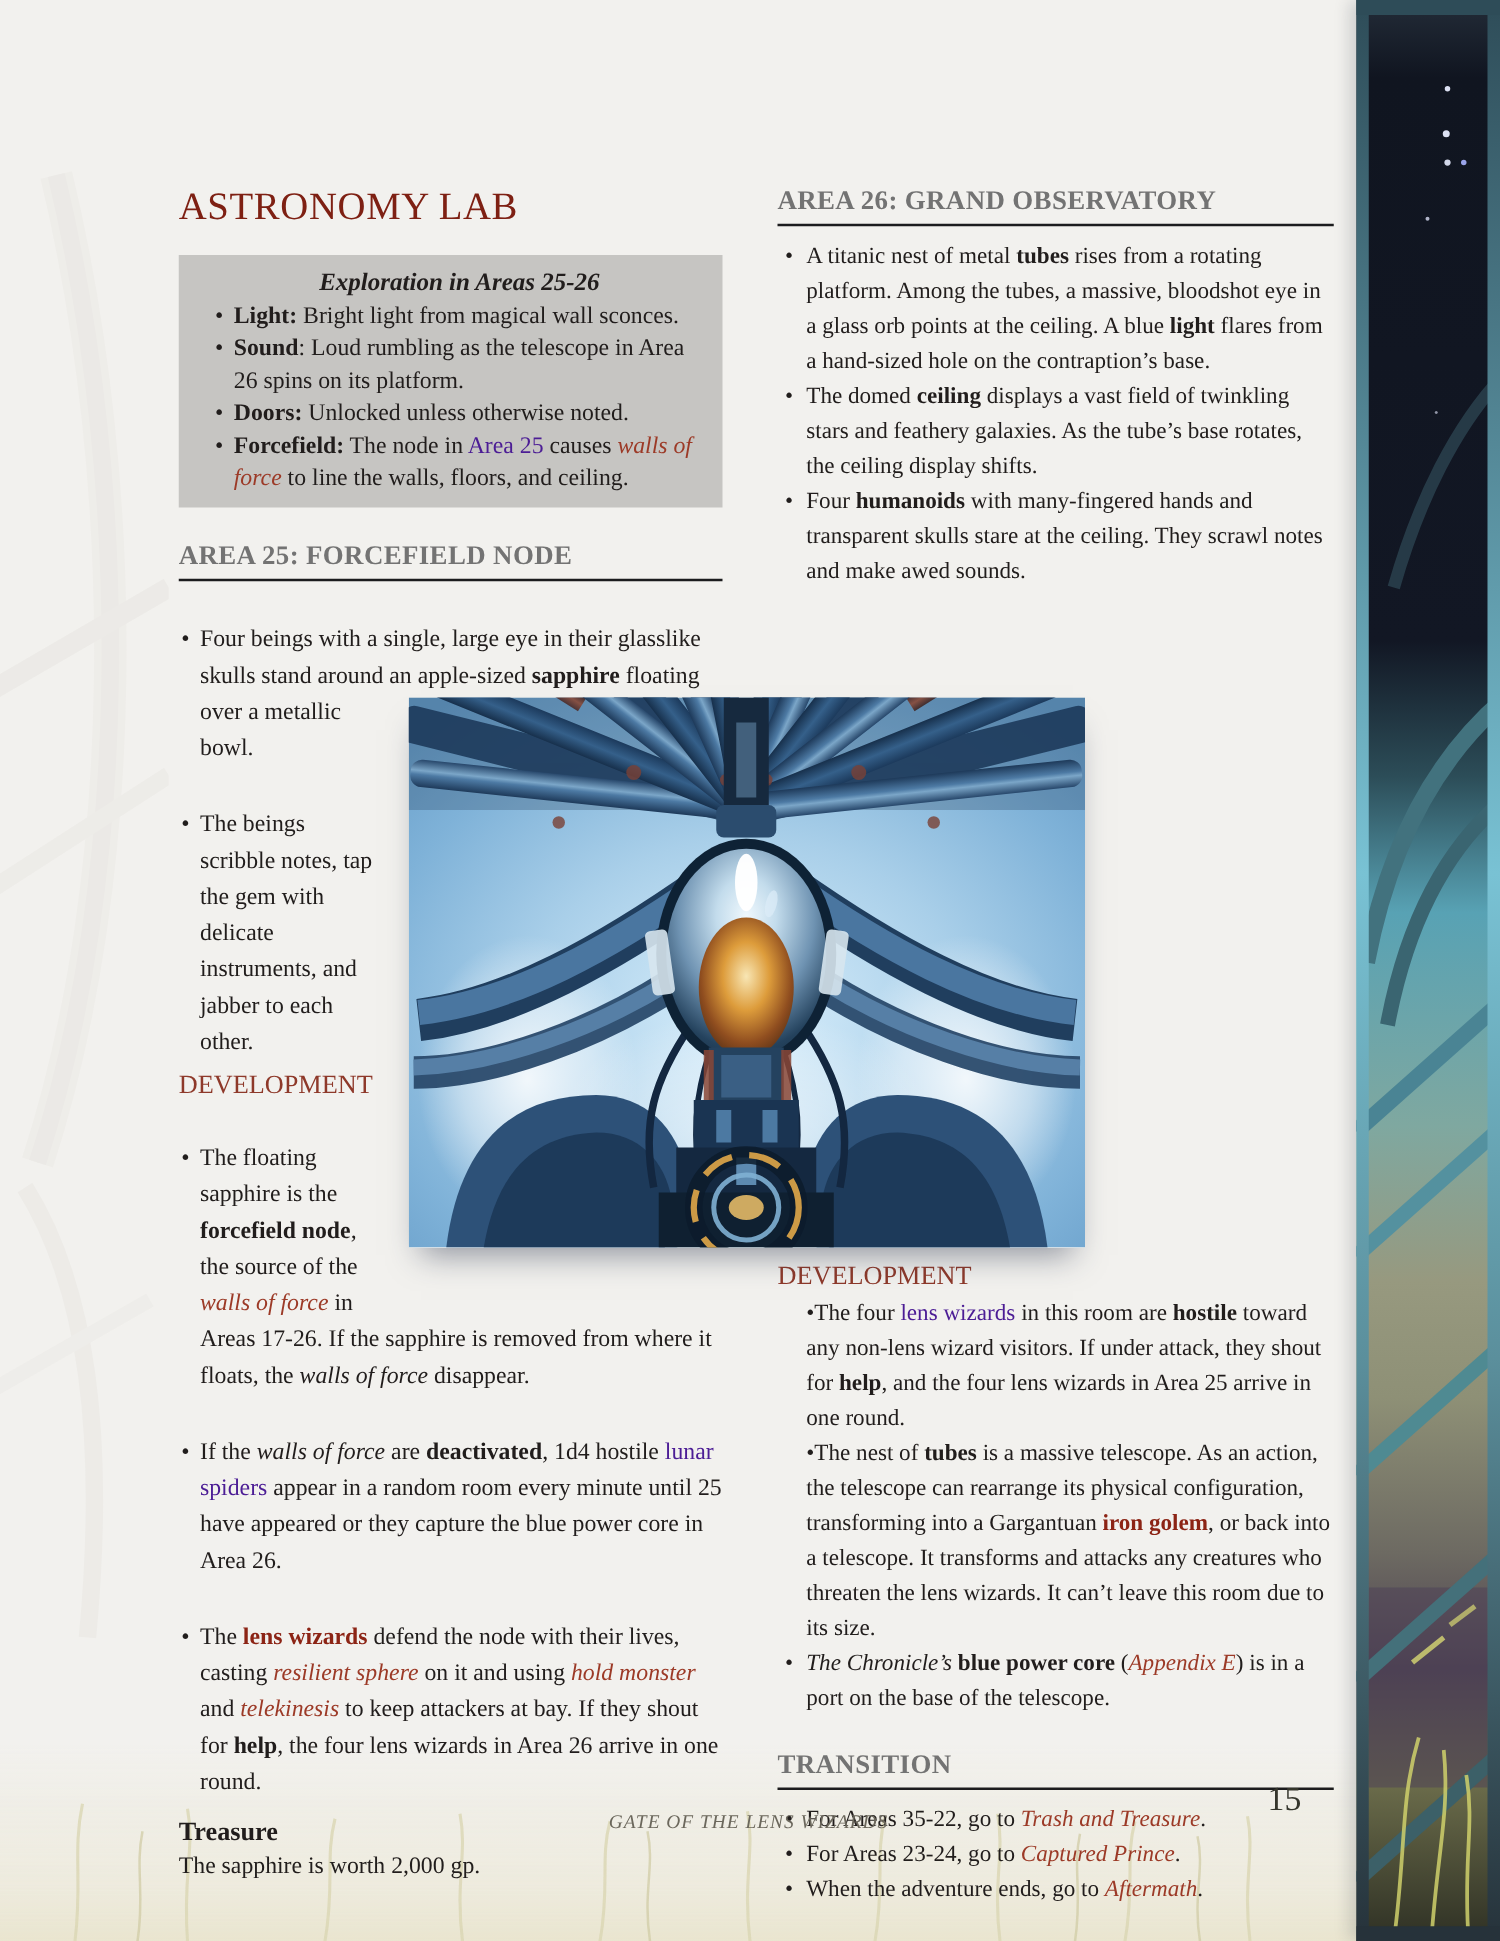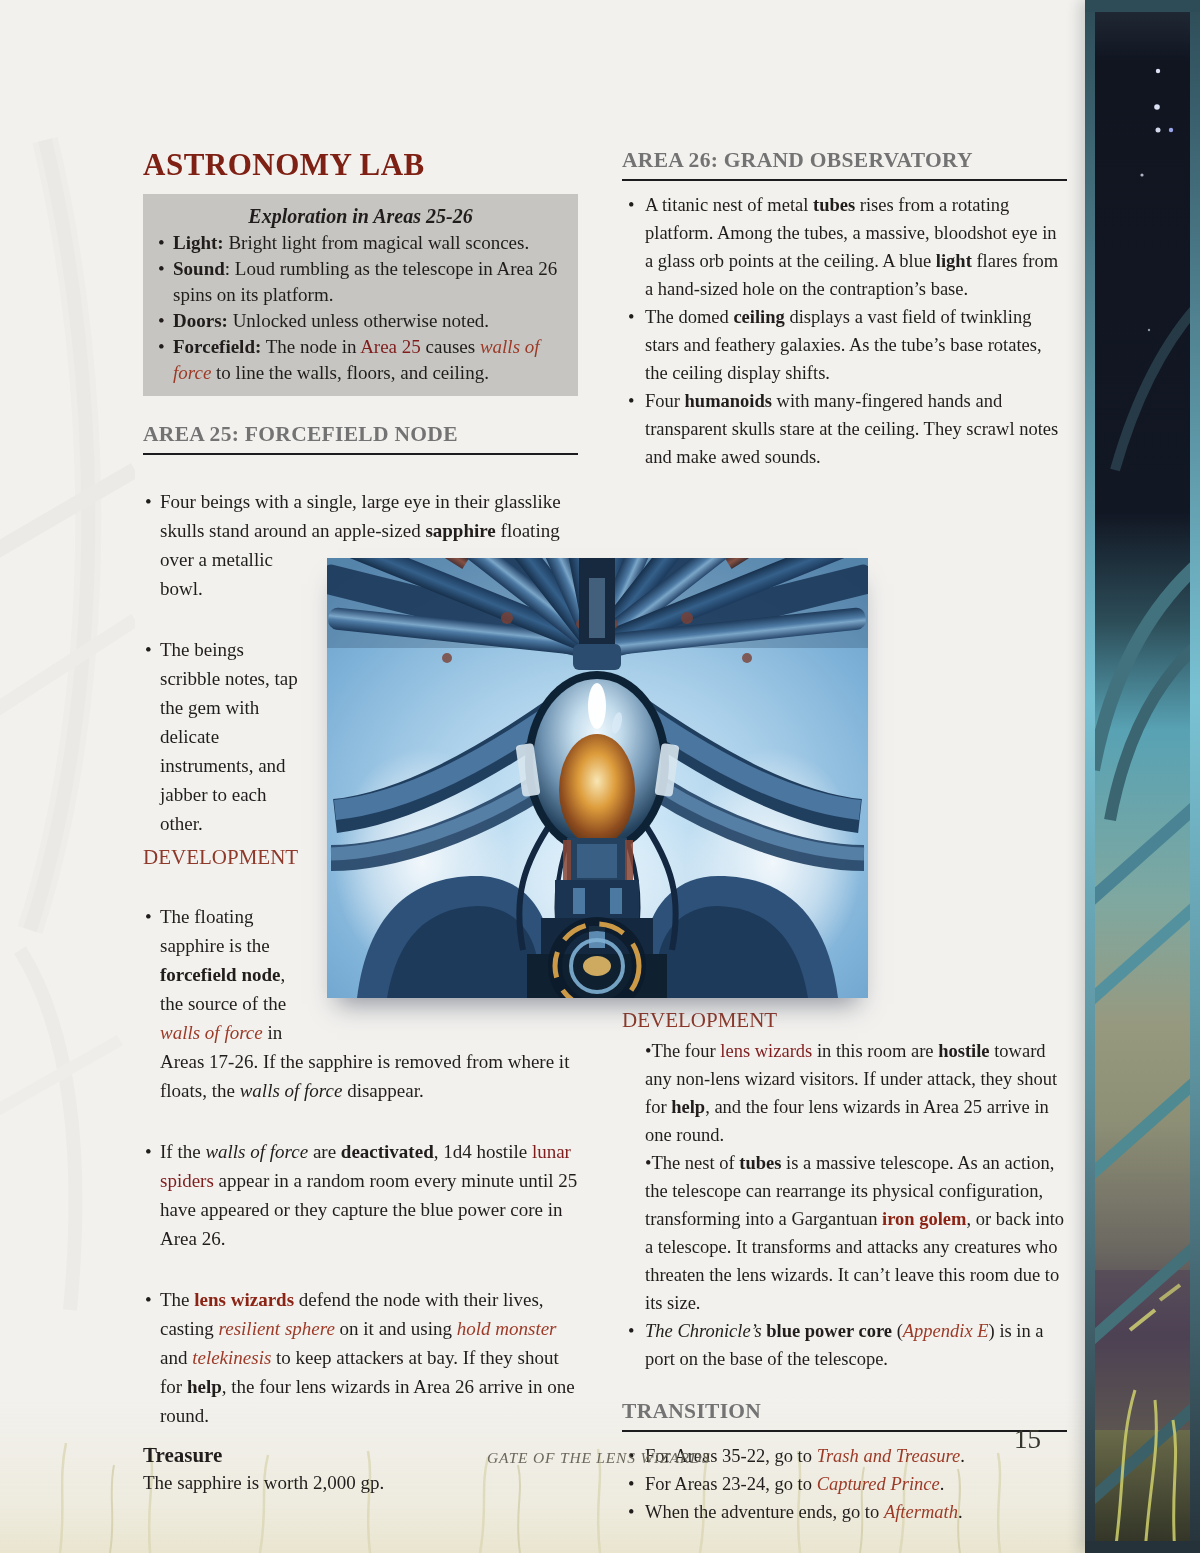--- a/index.html
+++ b/index.html
@@ -9,22 +9,22 @@
     font-family:"Liberation Serif",serif;
     color:#211d1c;
   }
   
   .ghost-ornament{position:absolute;left:0;top:0;width:135px;height:1553px;z-index:0;opacity:.55;}
   .grass-band{position:absolute;left:0;top:1395px;width:1085px;height:158px;z-index:0;opacity:.8;}
   .right-strip{position:absolute;right:0;top:0;width:115px;height:1553px;z-index:3;box-shadow:-6px 0 12px rgba(40,50,60,.18);}
   
   .col-left{position:absolute;left:143px;top:148px;width:435px;z-index:2;}
   .col-right{position:absolute;left:622px;top:148px;width:445px;z-index:2;}
-  .page-title{font-size:31px;line-height:34px;font-weight:700;color:#7e2013;letter-spacing:.5px;margin:0;}
-  .exp-box{background:#c6c5c2;margin-top:12px;padding:8px 10px 10px 10px;font-size:19px;line-height:26px;}
+  .page-title{font-size:31px;line-height:34px;font-weight:400;color:#7e2013;letter-spacing:.5px;margin:0;}
+  .exp-box{background:#c6c5c2;margin-top:22px;padding:8px 10px 10px 24px;font-size:19px;line-height:26px;}
   .box-title{text-align:center;font-weight:700;font-style:italic;font-size:20px;line-height:28px;}
   .box-item{position:relative;padding-left:20px;}
   .box-item::before{content:"\2022";position:absolute;left:5px;}
   .section-h{font-size:21.5px;line-height:24px;font-weight:700;color:#737373;letter-spacing:.3px;
     border-bottom:2.5px solid #1c1c1e;padding-bottom:7px;margin:26px 0 0 0;}
   .mt0{margin-top:0;}
   .mt24{}
   .bullets{margin:10px 0 0 0;font-size:19px;line-height:29px;}
   .bullets-r{margin:10px 0 0 0;font-size:18.5px;line-height:28px;}
   .mtop2{margin-top:2px;}
@@ -34,21 +34,21 @@
   .bullet-r::before{content:"\2022";position:absolute;left:6px;}
   .bullet-flush{padding-left:23px;}
   .dev-h{font-size:21px;line-height:26px;color:#8e392a;margin:6px 0 2px 0;}
   .dev-h-r{font-size:21px;line-height:26px;color:#8e392a;margin:8px 0 4px 0;}
   .treasure-h{font-size:21px;line-height:26px;font-weight:700;margin-top:12px;}
   .treasure-text{font-size:19px;line-height:30px;}
   
   .s-n{}
   .s-b{font-weight:700;}
   .s-i{font-style:italic;}
-  .s-r{color:#7f1d1d;}
+  .s-r{color:#4c1d95;}
   .s-br{font-weight:700;color:#8c2415;}
   .s-ir{font-style:italic;color:#9c3a27;}
   .s-fspace{float:right;width:270px;height:483px;}
   .float-left-spacer{float:left;width:290px;height:536px;}
   
   .illustration{position:absolute;left:327px;top:558px;width:541px;height:440px;z-index:2;
     box-shadow:0 16px 24px -10px rgba(45,55,80,.5);}
   
   .footer-label{position:absolute;left:487px;top:1449px;z-index:2;font-style:italic;font-size:15.5px;
     letter-spacing:.8px;color:#6b675c;}

